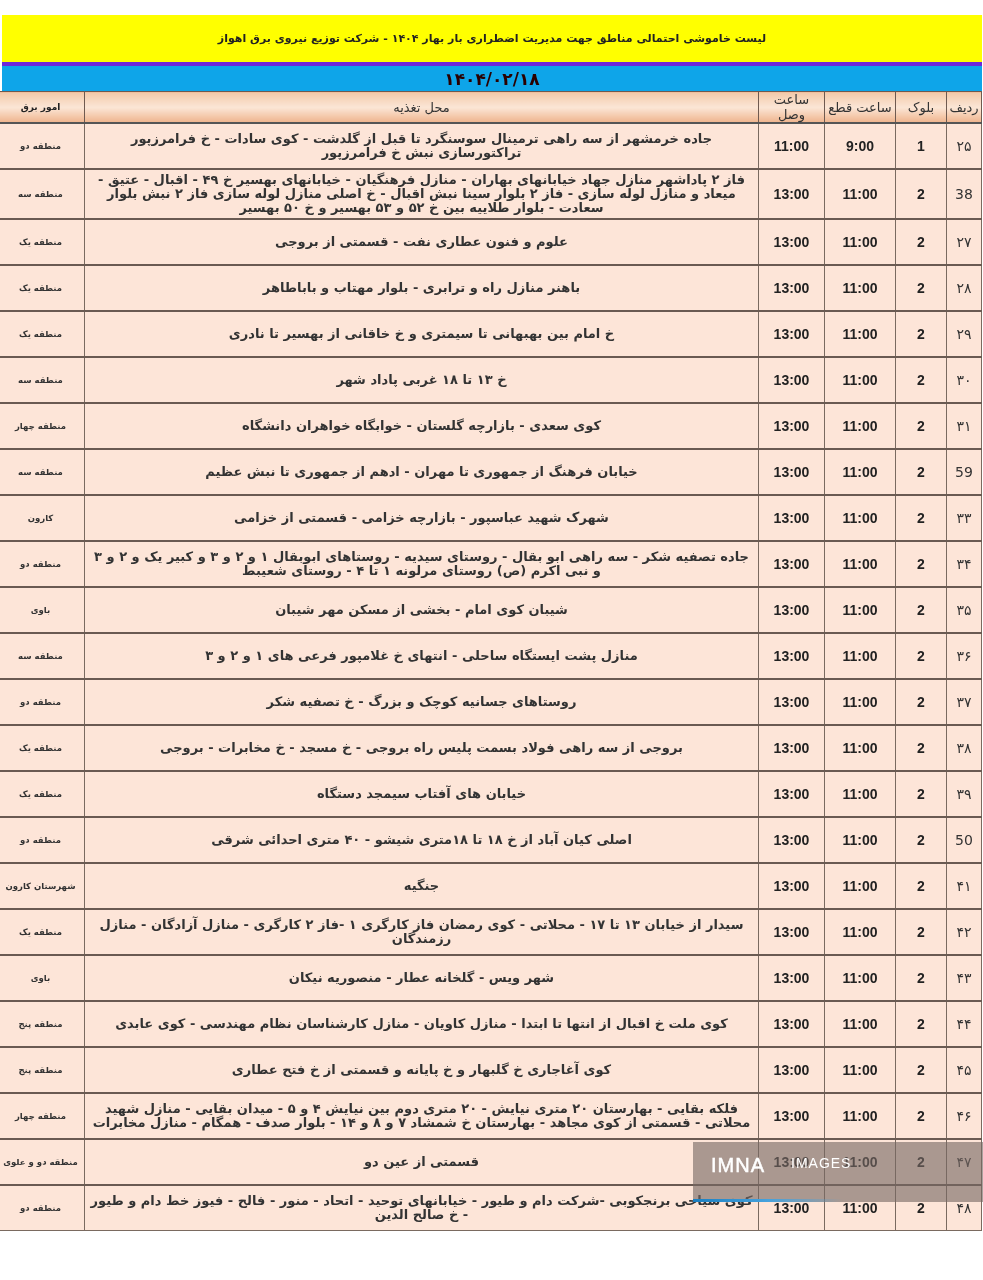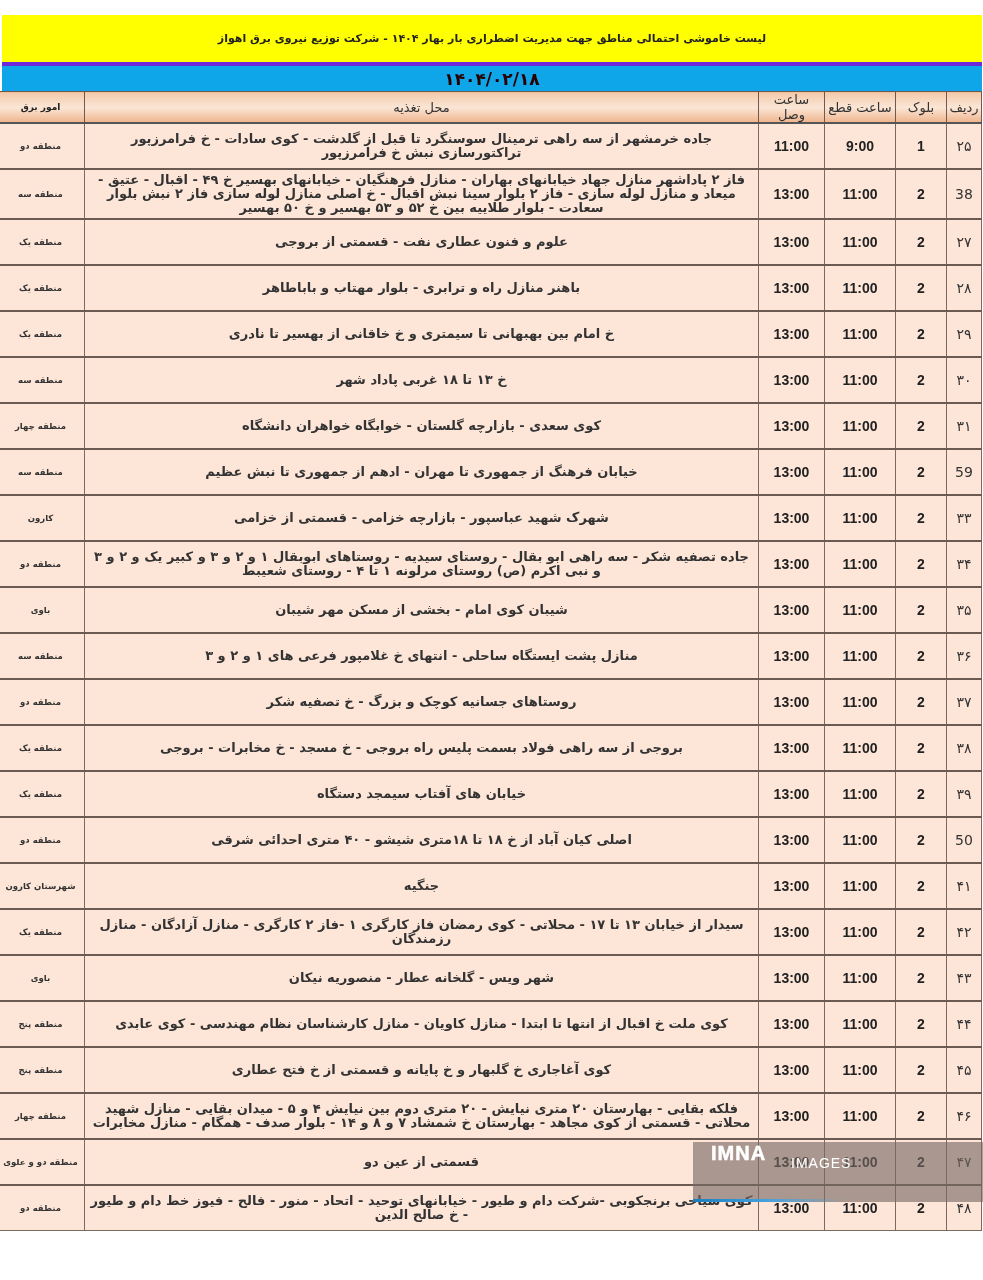--- a/index.html
+++ b/index.html
@@ -13,21 +13,21 @@
   th { height:19px; font-size:13px; font-weight:normal; color:#333;
        background:linear-gradient(to bottom, #f3c9a9 0%, #fbe6d6 50%, #efb48d 100%);
        border:1px solid #6f5a50; border-bottom:2px solid #555; padding:0; }
   th.th-area { font-size:9px; font-weight:bold; color:#222; }
   td { background:#fde5d8; border:1px solid #7a6a60; border-top:2px solid #6a5a52; text-align:center; vertical-align:middle; padding:0 3px; height:44px; }
   td.rownum { font-size:14px; color:#333;margin-top:47px; }
   td.block, td.time { font-family:"Liberation Sans", sans-serif; font-size:14px; font-weight:bold; color:#222; }
   td.loc { font-size:13px; font-weight:bold; color:#333; line-height:14px; }
   td.area { font-size:8.5px; font-weight:bold; color:#333; }
   .watermark { position:absolute; left:693px; top:1142px; width:290px; height:60px; background:rgba(120,105,100,0.62); }
-  .watermark .wm-logo { position:absolute; left:18px; top:0; font-family:"Liberation Sans", sans-serif; font-size:20px; color:#fff; font-weight:bold; letter-spacing:1px; -webkit-text-stroke:0.5px #fff; }
+  .watermark .wm-logo { position:absolute; left:18px; top:12px; font-family:"Liberation Sans", sans-serif; font-size:20px; color:#fff; font-weight:normal; letter-spacing:1px; -webkit-text-stroke:0.5px #fff; }
   .watermark .wm-images { position:absolute; left:98px; top:13px; font-family:"Liberation Sans", sans-serif; font-size:14px; color:#fff; letter-spacing:1px; }
   .watermark .wm-line { position:absolute; left:0; bottom:0; width:150px; height:3px; background:linear-gradient(to right,#1a7fc1,#46a2dd,rgba(120,105,100,0)); }
 </style>
 </head>
 <body>
 
 <div class="sheet">
   <div class="title-bar">
     <span>لیست خاموشی احتمالی مناطق جهت مدیریت اضطراری بار بهار ۱۴۰۴ - شرکت توزیع نیروی برق اهواز</span>
   </div>

